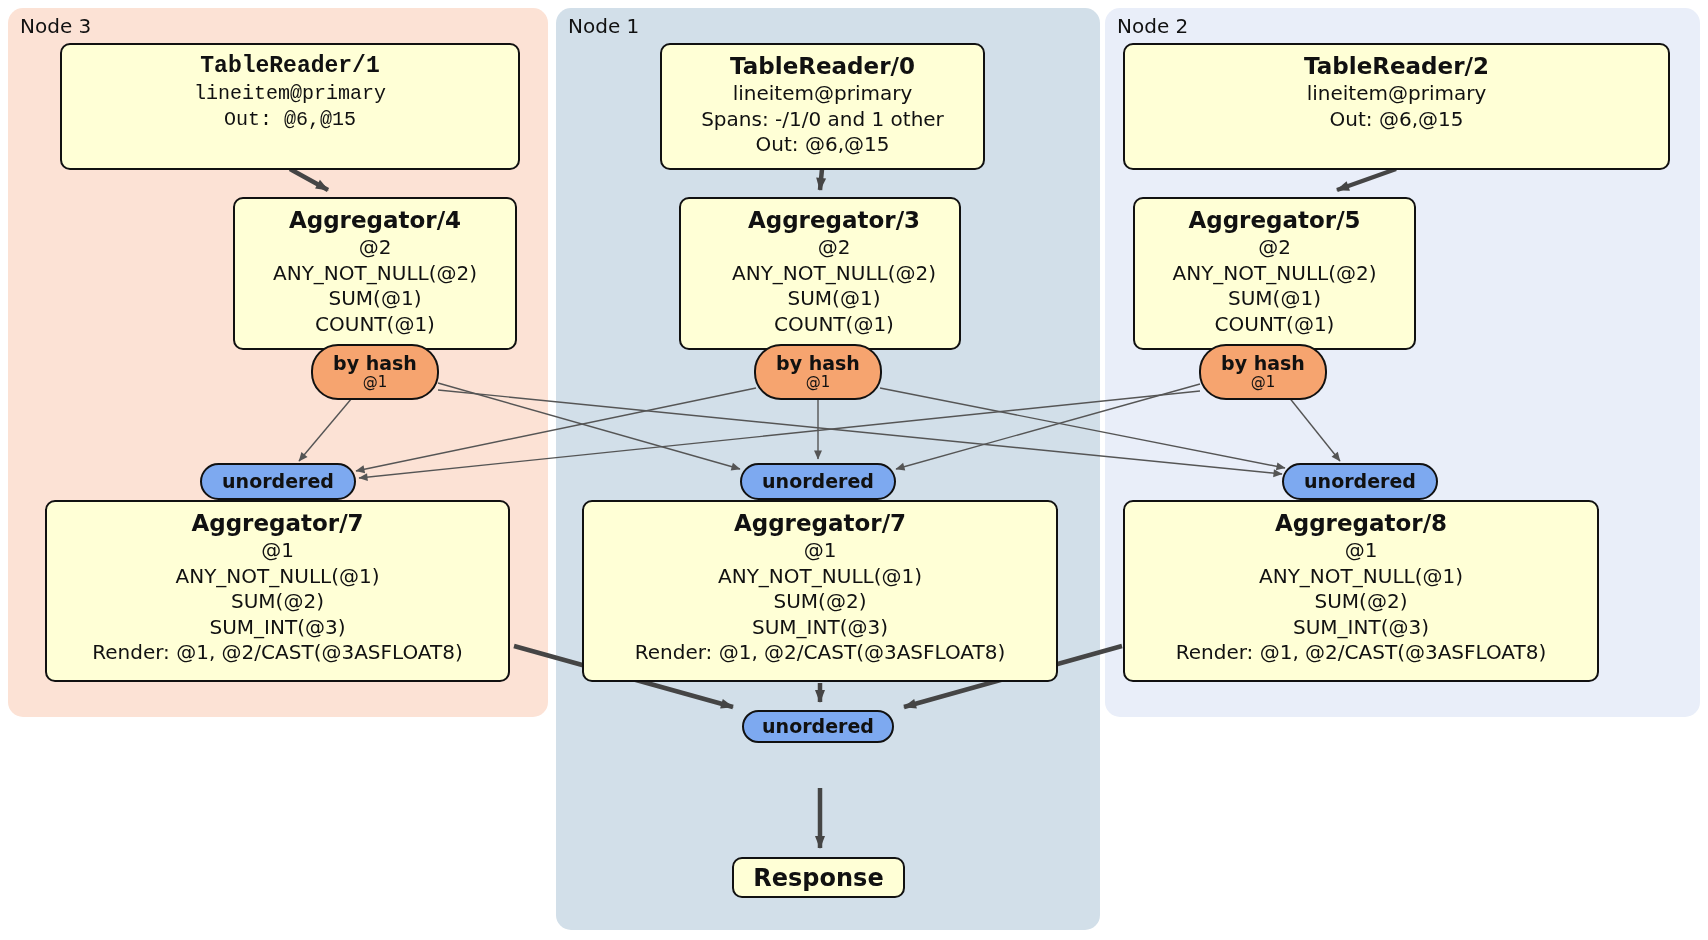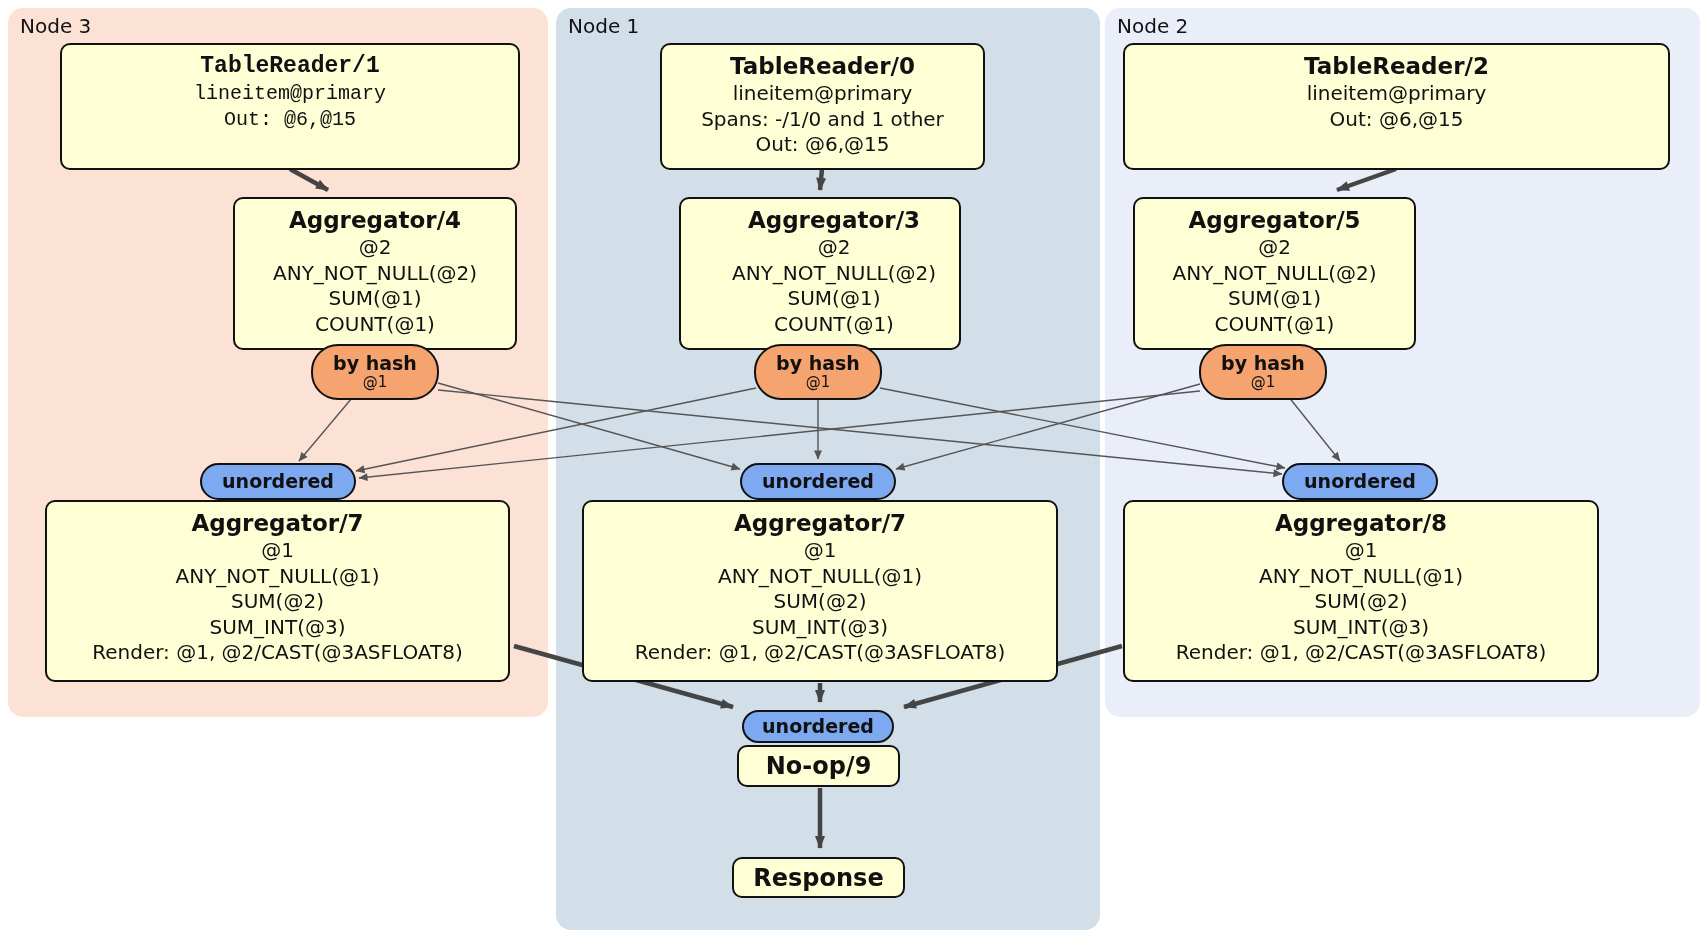--- a/index.html
+++ b/index.html
@@ -184,20 +184,17 @@
     <div class="line">@1</div>
     <div class="line">ANY_NOT_NULL(@1)</div>
     <div class="line">SUM(@2)</div>
     <div class="line">SUM_INT(@3)</div>
     <div class="line">Render: @1, @2/CAST(@3ASFLOAT8)</div>
   </div>
 
   <div class="oval unordered" id="unordered-b">
     <div class="oval-title">unordered</div>
   </div>
-  <div class="box" id="noop">
-    <div class="title">No-op/9</div>
-  </div>
   <div class="box" id="response">
     <div class="title">Response</div>
   </div>
 
 </div>
 
 </body></html>

